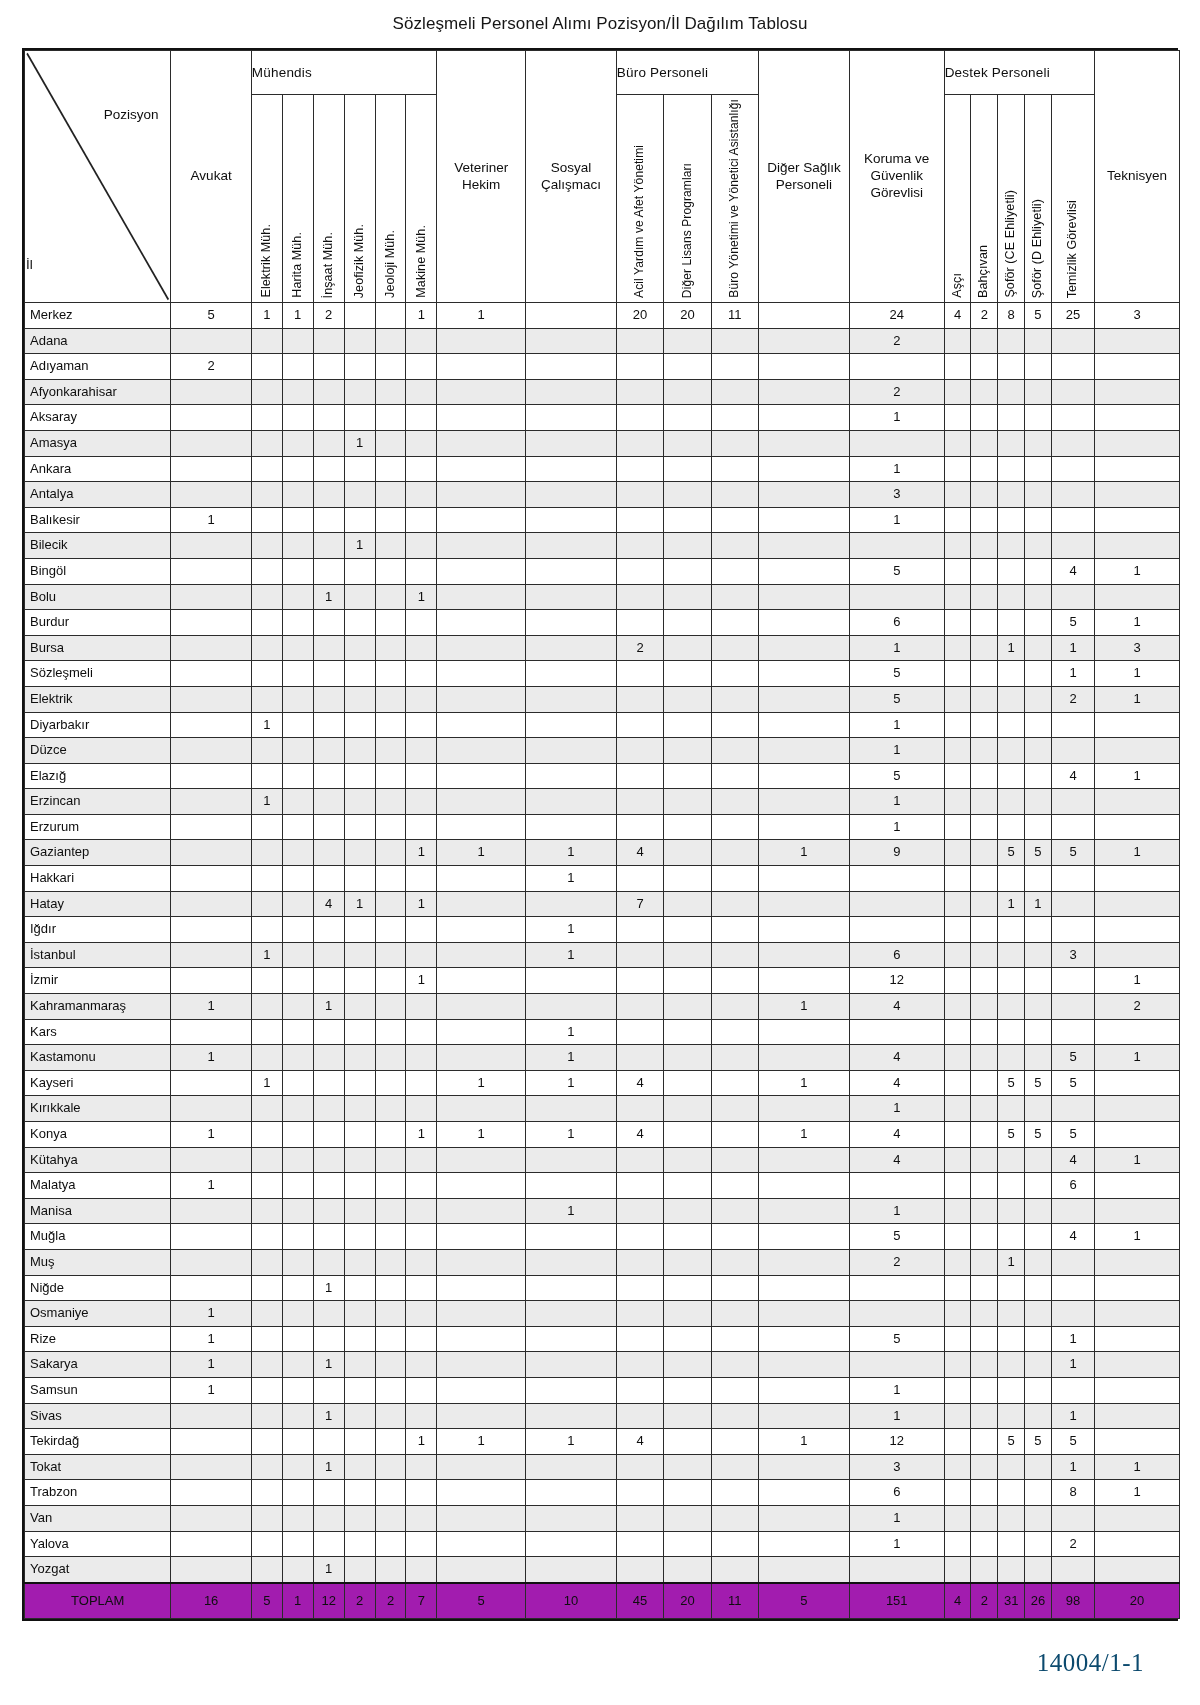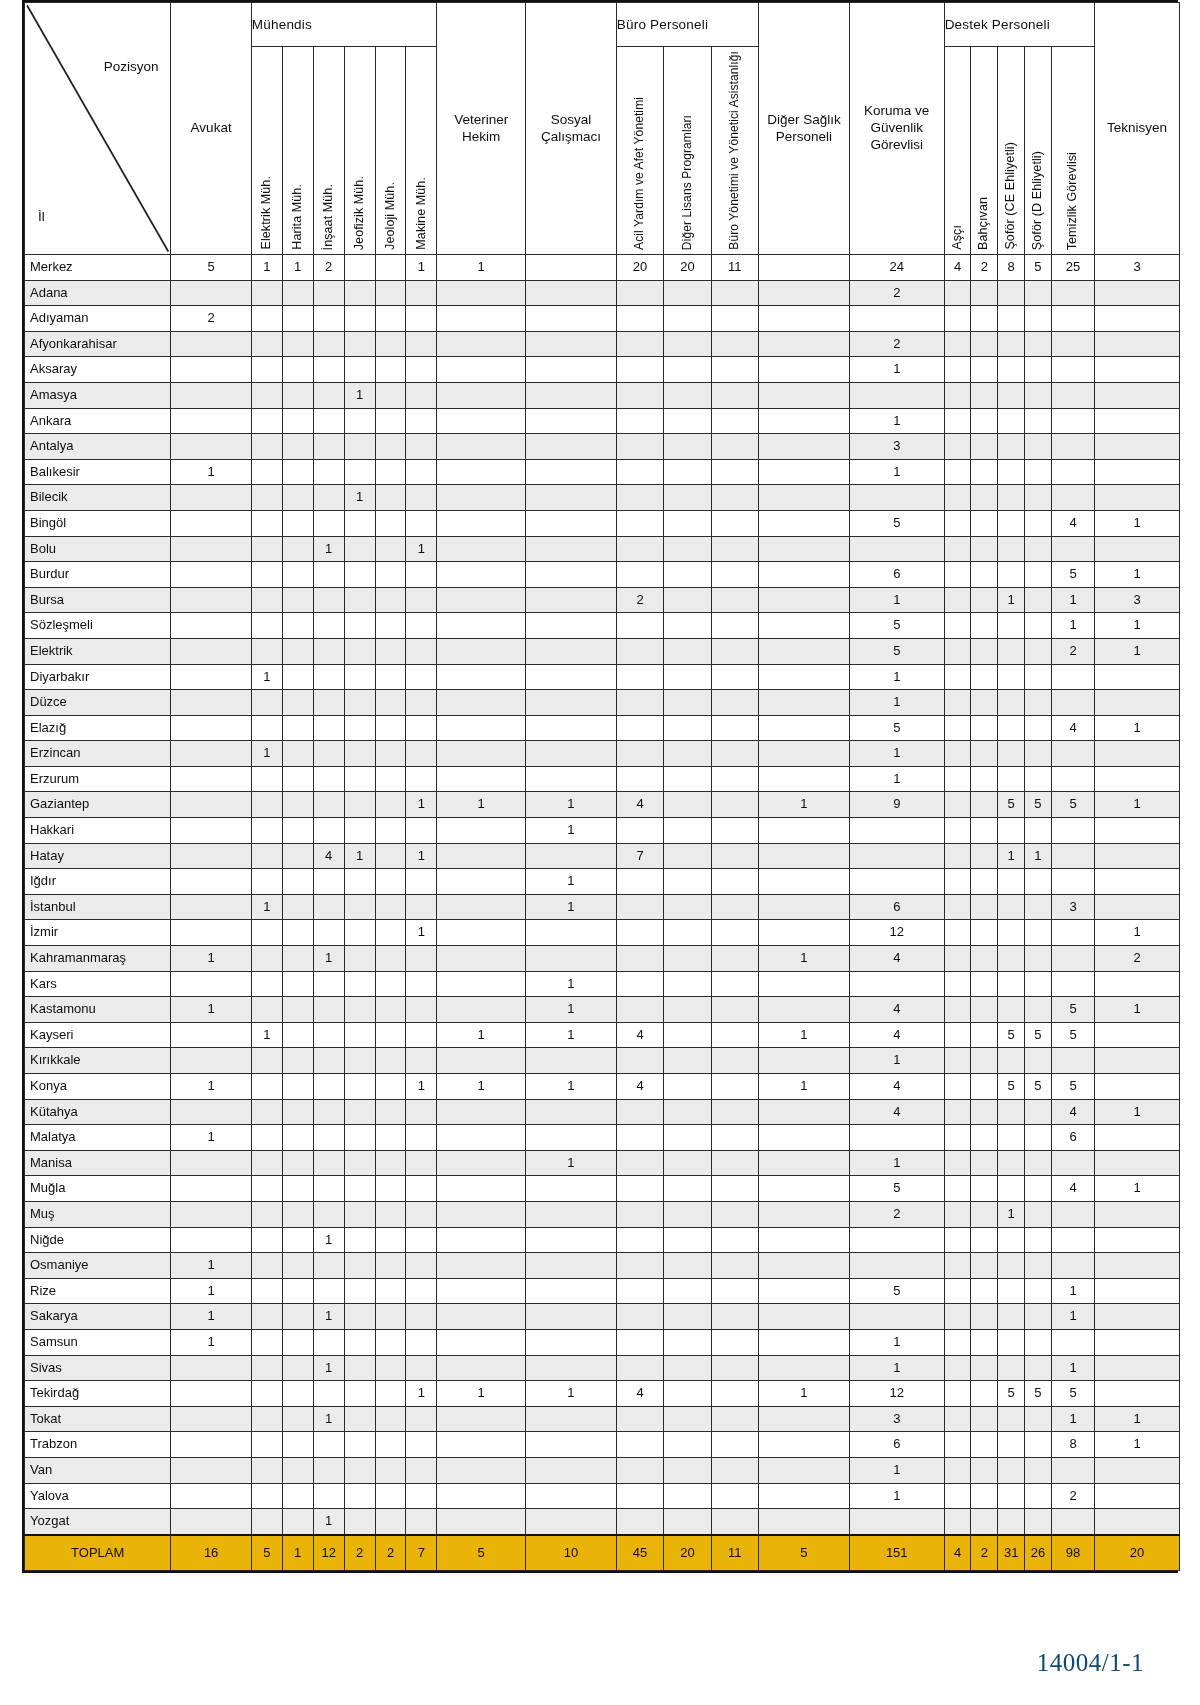--- a/index.html
+++ b/index.html
@@ -83,61 +83,62 @@
     width: 100%; height: 100%;
   }
   .corner .lbl-pos {
     position: absolute;
     right: 12px;
     top: 56px;
     font-size: 13.5px;
   }
   .corner .lbl-il {
     position: absolute;
-    left: 13px;
+    left: 1px;
     bottom: 30px;
     font-size: 13.5px;
   }
   
   tbody tr { height: 24.6px; }
   tbody td {
     font-size: 13px;
     text-align: center;
     vertical-align: middle;
     height: 24.6px;
     line-height: 24.6px;
   }
   tbody td.prov {
     text-align: left;
     padding-left: 5px;
     font-size: 13px;
   }
   tbody tr.alt td { background: #ebebeb; }
   tbody tr.tot td {
-    background: #eab308;
+    background: #a21caf;
     height: 34px;
     line-height: 34px;
     border-top: 2px solid #111;
   }
   tbody tr.tot td.prov { text-align: center; padding-left: 0; }
   .footer-code {
     position: absolute;
     right: 56px;
     bottom: 28px;
     font-family: "Liberation Serif", serif;
     font-size: 25px;
     color: #0c4a6e;
     letter-spacing: .5px;
   }
 </style>
 </head>
 <body>
 
 <div class="page">
 
+  <div class="doc-title">Sözleşmeli Personel Alımı Pozisyon/İl Dağılım Tablosu</div>
 
   <div class="table-wrap">
     <table class="grid">
       <colgroup>
         <col style="width:142px">
         <col style="width:78px">
         <col style="width:30px">
           <col style="width:30px">
           <col style="width:30px">
         <col style="width:30px">

